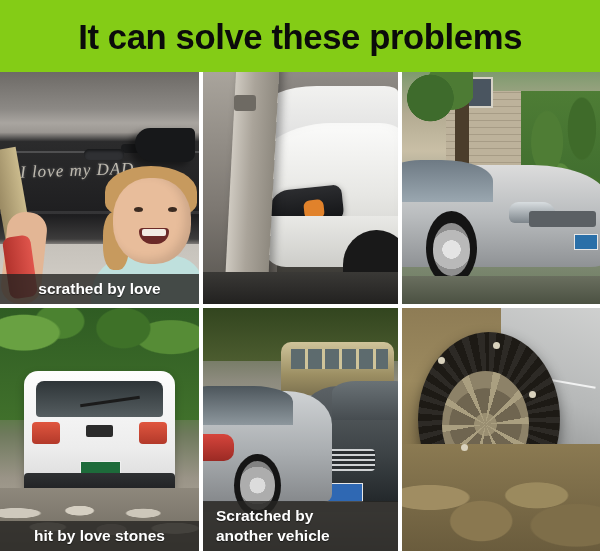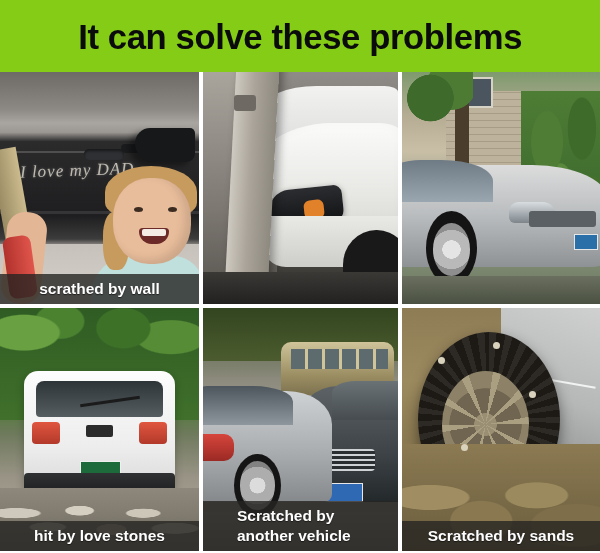--- a/index.html
+++ b/index.html
@@ -84,21 +84,21 @@
     font-family: "Liberation Sans", sans-serif;
     font-weight: bold;
     font-size: 15.5px;
     line-height: 1.25;
     text-align: center;
     padding: 5px 2px 6px 2px;
     box-sizing: border-box;
     white-space: pre-line;
     text-shadow: 0 1px 1px rgba(0,0,0,0.55);
   }
-  .caption.two-line { text-align: left; padding-left: 34px; }
+  .caption.two-line { text-align: left; padding-left: 13px; }
   .caption.wide { font-size: 15px; letter-spacing: -0.2px; }
 
   
 
   
   .s1 { background: linear-gradient(180deg,#6d6a66 0%,#8c8985 16%,#a9a5a0 22%,#9b9792 26%,#2b2b2c 30%,#1e1e20 62%,#3d3c3c 72%,#b9b5ae 76%,#cdc9c2 100%); }
   .s1 .bodyline { position:absolute; left:0; right:0; top:34%; height:2px; background:rgba(255,255,255,0.18); }
   .s1 .bodyline2 { position:absolute; left:0; right:0; top:60%; height:3px; background:rgba(255,255,255,0.10); }
   .s1 .mirror { position:absolute; right:4px; top:24%; width:60px; height:34px; background:#17181a; border-radius:18px 6px 10px 22px; box-shadow:-6px 4px 6px rgba(0,0,0,.4); }
   .s1 .mirrorstem { position:absolute; right:56px; top:31%; width:22px; height:9px; background:#1b1c1e; border-radius:4px; }
@@ -228,21 +228,21 @@
         <div class="tool-grip"></div>
         <div class="girl-body"></div>
         <div class="girl-hair"></div>
         <div class="girl-hair2"></div>
         <div class="girl-head"></div>
         <div class="girl-eye" style="right:56px; bottom:92px;"></div>
         <div class="girl-eye" style="right:22px; bottom:92px;"></div>
         <div class="girl-mouth"></div>
         <div class="girl-teeth"></div>
       </div>
-      <div class="caption">scrathed by wall</div>
+      <div class="caption">scrathed by love</div>
     </div>
 
     <div class="tile r1 c2">
       <div class="photo s2">
         <div class="wallbg"></div>
         <div class="roofwhite"></div>
         <div class="hood"></div>
         <div class="headlamp"></div>
         <div class="amber"></div>
         <div class="scrape"></div>
@@ -317,17 +317,16 @@
         <div class="tire6"></div>
         <div class="tread"></div>
         <div class="rim6"></div>
         <div class="spokes"></div>
         <div class="mud"></div>
         <div class="splash" style="left:18%; top:20%;"></div>
         <div class="splash" style="left:46%; top:14%;"></div>
         <div class="splash" style="left:64%; top:34%;"></div>
         <div class="splash" style="left:30%; top:56%;"></div>
       </div>
-      <div class="caption">Scratched by sands</div>
     </div>
 
   </div>
 </div>
 
 </body></html>

